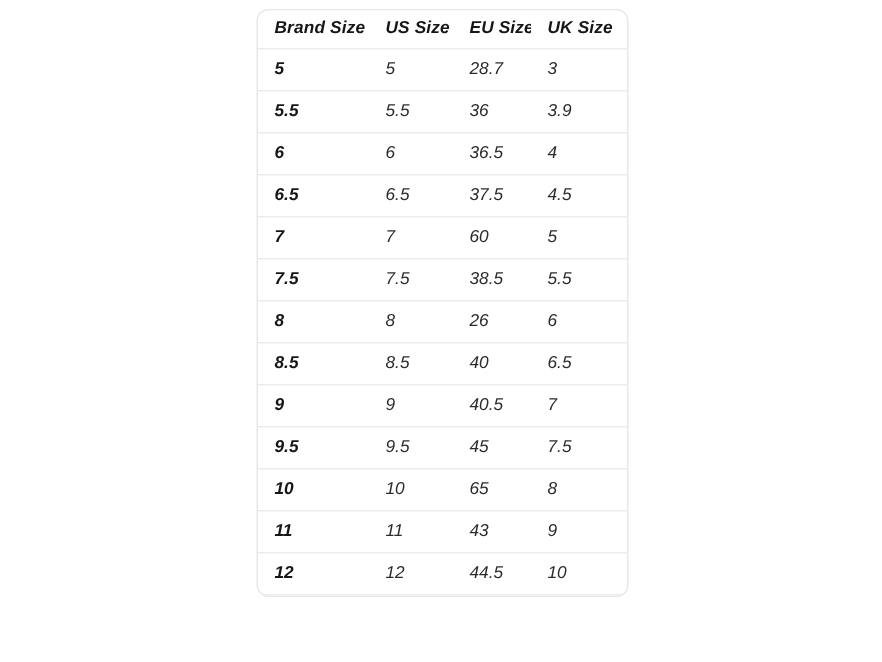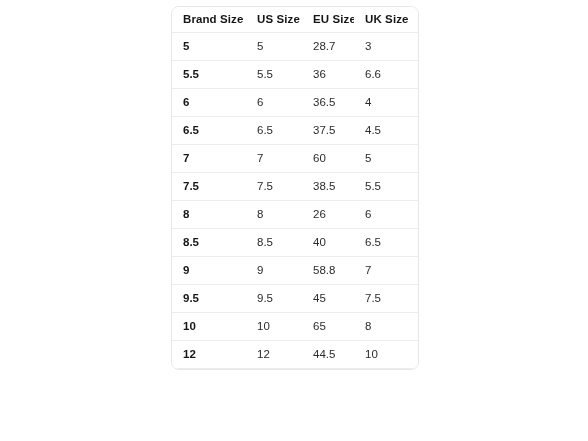--- a/index.html
+++ b/index.html
@@ -15,20 +15,21 @@
     font-family: "Liberation Sans", sans-serif;
     -webkit-font-smoothing: antialiased;
   }
 
   .page {
     position: relative;
     width: 588px;
     height: 441px;
     background: #ffffff;
     box-sizing: border-box;
+    font-style: italic;
   }
 
   
   .size-table-card {
     position: absolute;
     left: 171px;
     top: 6px;
     width: 248px;
     background: #ffffff;
     border: 1px solid #e7e7e7;
@@ -112,21 +113,21 @@
           <td class="col-brand">5</td>
           <td>5</td>
           <td>28.7</td>
           <td>3</td>
         </tr>
 
         <tr>
           <td class="col-brand">5.5</td>
           <td>5.5</td>
           <td>36</td>
-          <td>6.6</td>
+          <td>3.9</td>
         </tr>
 
         <tr>
           <td class="col-brand">6</td>
           <td>6</td>
           <td>36.5</td>
           <td>4</td>
         </tr>
 
         <tr>
@@ -160,39 +161,45 @@
         <tr>
           <td class="col-brand">8.5</td>
           <td>8.5</td>
           <td>40</td>
           <td>6.5</td>
         </tr>
 
         <tr>
           <td class="col-brand">9</td>
           <td>9</td>
-          <td>58.8</td>
+          <td>40.5</td>
           <td>7</td>
         </tr>
 
         <tr>
           <td class="col-brand">9.5</td>
           <td>9.5</td>
           <td>45</td>
           <td>7.5</td>
         </tr>
 
         <tr>
           <td class="col-brand">10</td>
           <td>10</td>
           <td>65</td>
           <td>8</td>
         </tr>
 
 
+        <tr>
+          <td class="col-brand">11</td>
+          <td>11</td>
+          <td>43</td>
+          <td>9</td>
+        </tr>
 
 
         <tr>
           <td class="col-brand">12</td>
           <td>12</td>
           <td>44.5</td>
           <td>10</td>
         </tr>
 
       </tbody>

